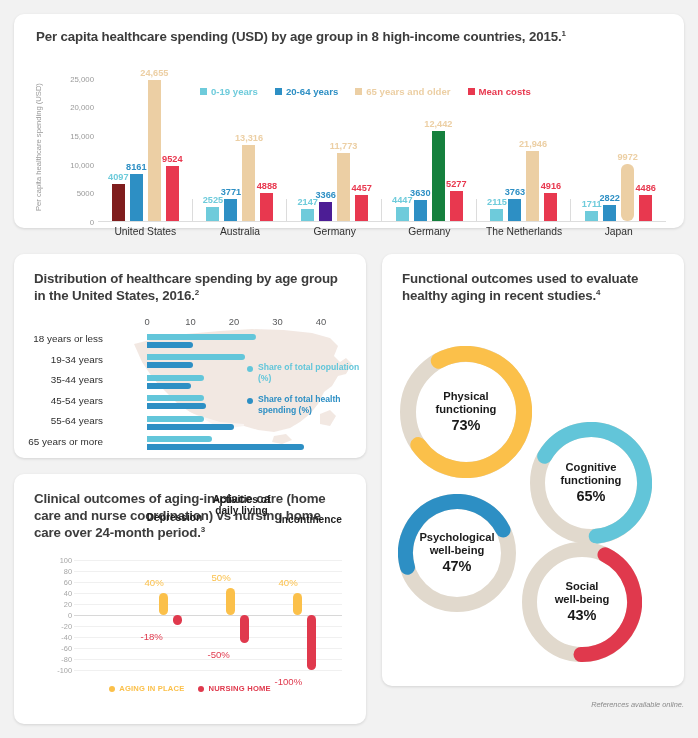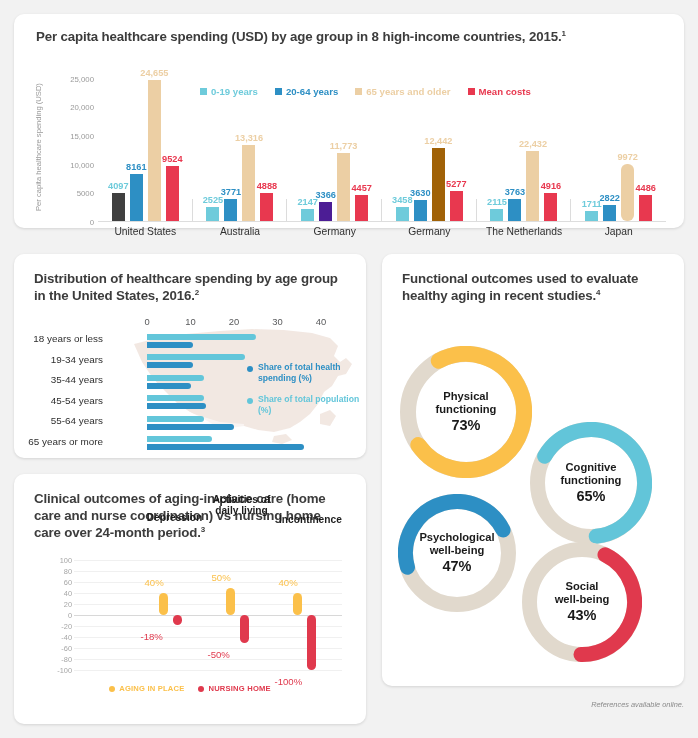--- a/index.html
+++ b/index.html
@@ -171,21 +171,21 @@
         <span class="ytick" style="top: 152px;">0</span>
         <span class="ytick" style="top: 123.321px;">5000</span>
         <span class="ytick" style="top: 94.6415px;">10,000</span>
         <span class="ytick" style="top: 65.9623px;">15,000</span>
         <span class="ytick" style="top: 37.283px;">20,000</span>
         <span class="ytick" style="top: 8.60377px;">25,000</span>
       </div>
     <div class="plot" id="bar-plot">
         <div class="grp" style="left: 0px; width: 94.6667px;">
           <div class="bars">
-            <div class="bar" style="height: 28px; background: #404040;">
+            <div class="bar" style="height: 37px; background: #7f1d1d;">
               <span class="val" style="color: rgb(110, 203, 219);">4097</span>
             </div>
             <div class="bar" style="height: 46.8103px; background: rgb(45, 143, 196);">
               <span class="val" style="color: rgb(45, 143, 196);">8161</span>
             </div>
             <div class="bar" style="height: 141.417px; background: rgb(236, 207, 164);">
               <span class="val" style="color: rgb(236, 207, 164);">24,655</span>
             </div>
             <div class="bar" style="height: 54.6282px; background: rgb(232, 56, 79);">
               <span class="val" style="color: rgb(232, 56, 79);">9524</span>
@@ -223,44 +223,44 @@
             </div>
             <div class="bar" style="height: 25.5647px; background: rgb(232, 56, 79);">
               <span class="val" style="color: rgb(232, 56, 79);">4457</span>
             </div>
           </div>
           <div class="grp-name">Germany</div>
         </div>
         <div class="grp" style="left: 284px; width: 94.6667px;">
           <div class="bars">
             <div class="bar" style="height: 14.0414px; background: rgb(110, 203, 219);">
-              <span class="val" style="color: rgb(110, 203, 219);">3458</span>
+              <span class="val" style="color: rgb(110, 203, 219);">4447</span>
             </div>
             <div class="bar" style="height: 20.8211px; background: rgb(45, 143, 196);">
               <span class="val" style="color: rgb(45, 143, 196);">3630</span>
             </div>
-            <div class="bar" style="height: 73px; background: #a16207;">
+            <div class="bar" style="height: 90px; background: #15803d;">
               <span class="val" style="color: rgb(236, 207, 164);">12,442</span>
             </div>
             <div class="bar" style="height: 30.2681px; background: rgb(232, 56, 79);">
               <span class="val" style="color: rgb(232, 56, 79);">5277</span>
             </div>
           </div>
           <div class="grp-name">Germany</div>
         </div>
         <div class="grp" style="left: 378.667px; width: 94.6667px;">
           <div class="bars">
             <div class="bar" style="height: 12.1313px; background: rgb(110, 203, 219);">
               <span class="val" style="color: rgb(110, 203, 219);">2115</span>
             </div>
             <div class="bar" style="height: 21.584px; background: rgb(45, 143, 196);">
               <span class="val" style="color: rgb(45, 143, 196);">3763</span>
             </div>
             <div class="bar" style="height: 70.4649px; background: rgb(236, 207, 164);">
-              <span class="val" style="color: rgb(236, 207, 164);">22,432</span>
+              <span class="val" style="color: rgb(236, 207, 164);">21,946</span>
             </div>
             <div class="bar" style="height: 28.1974px; background: rgb(232, 56, 79);">
               <span class="val" style="color: rgb(232, 56, 79);">4916</span>
             </div>
           </div>
           <div class="grp-name">The Netherlands</div>
         </div>
         <div class="grp" style="left: 473.333px; width: 94.6667px;">
           <div class="bars">
             <div class="bar" style="height: 9.81404px; background: rgb(110, 203, 219);">
@@ -332,26 +332,26 @@
           <div class="dbar spend" style="width: 87px; background: rgb(45, 143, 196);"></div>
         </div>
         <div class="drow">
           <div class="drow-label">65 years or more</div>
           <div class="dbar pop" style="width: 65.25px; background: rgb(99, 198, 218);"></div>
           <div class="dbar spend" style="width: 156.6px; background: rgb(45, 143, 196);"></div>
         </div>
       </div>
     <div class="dist-legend" id="dist-legend">
         <div class="dl">
+          <span class="dl-dot" style="background:#63c6da"></span>
+          <span class="dl-txt" style="color:#63c6da">Share of total population (%)</span>
+        </div>
+        <div class="dl">
           <span class="dl-dot" style="background:#2d8fc4"></span>
           <span class="dl-txt" style="color:#2d8fc4">Share of total health spending (%)</span>
-        </div>
-        <div class="dl">
-          <span class="dl-dot" style="background:#63c6da"></span>
-          <span class="dl-txt" style="color:#63c6da">Share of total population (%)</span>
         </div>
       </div>
   </div>
 
   <div class="card" id="card-clin">
     <div class="card-title">
       <span>Clinical outcomes of aging-in-place care (home care and nurse coordination) vs nursing home care over 24-month period.</span><span class="sup">3</span>
     </div>
 
     <div class="clin-yticks" id="clin-yticks">

